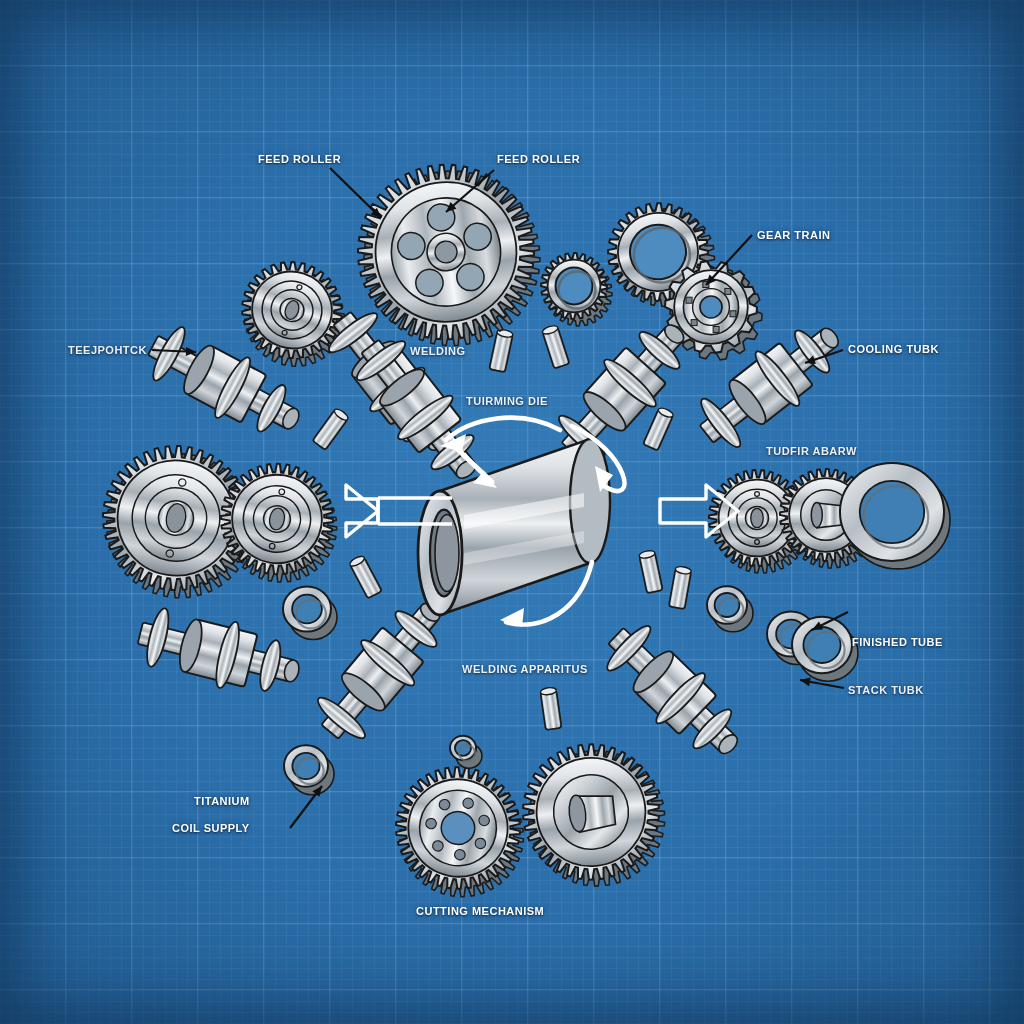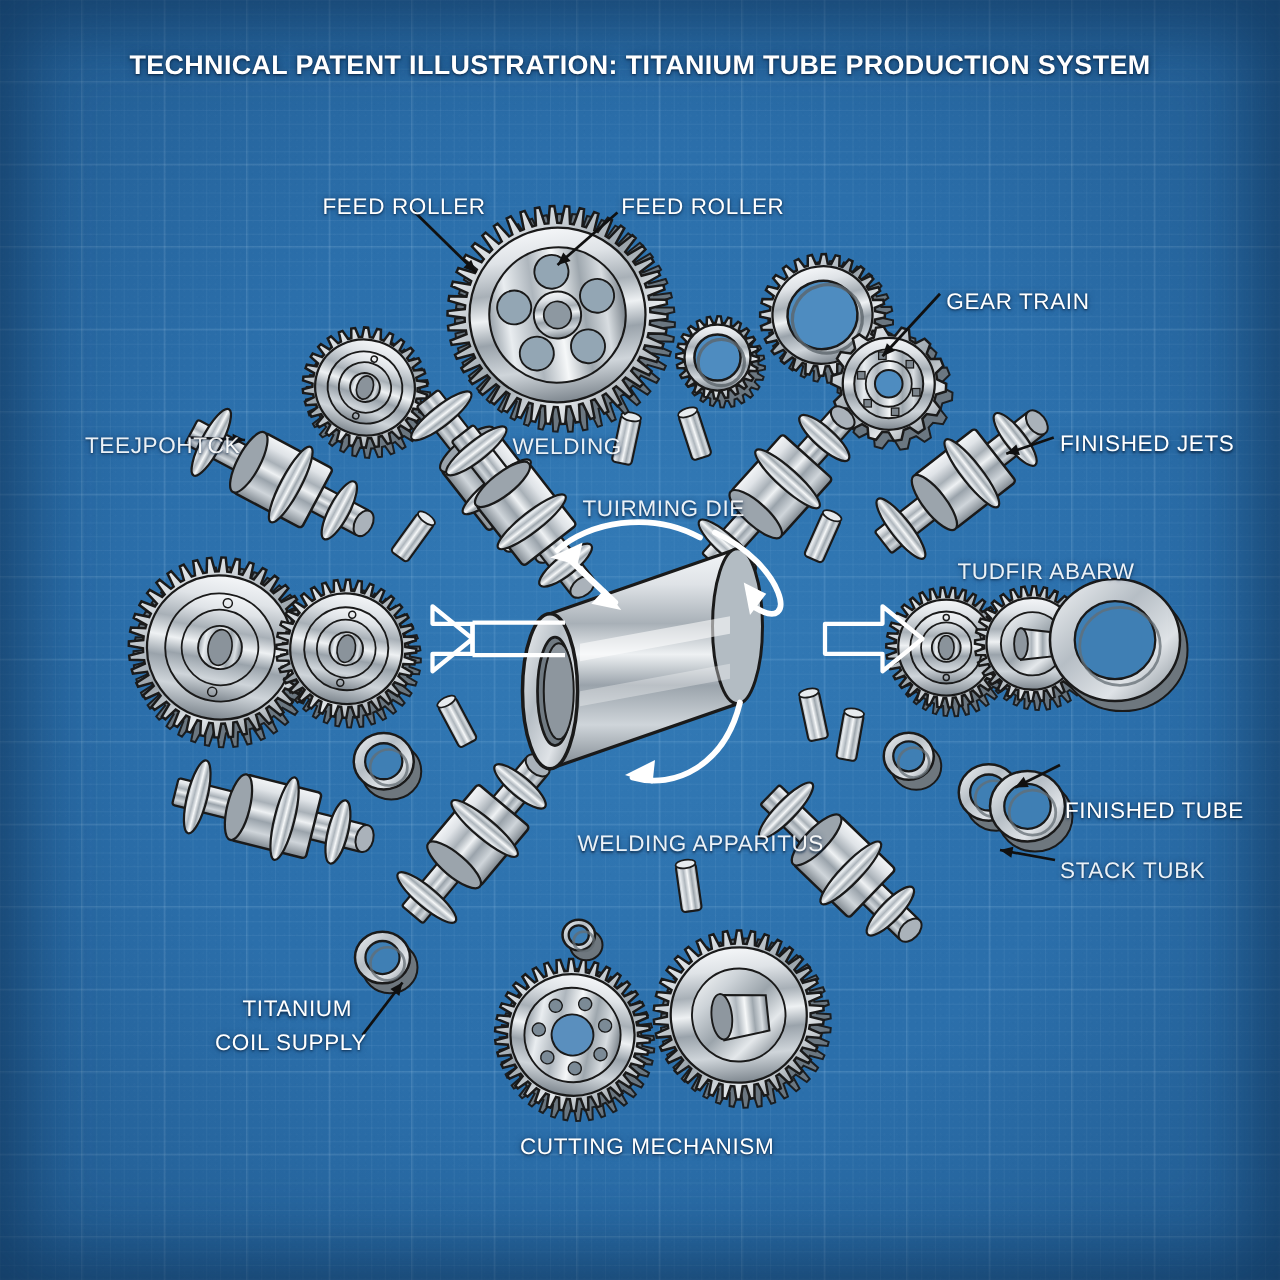--- a/index.html
+++ b/index.html
@@ -27,21 +27,21 @@
       radial-gradient(ellipse 62% 58% at 50% 48%, rgba(70,150,210,.30) 0%, rgba(40,100,160,0) 62%),
       radial-gradient(ellipse 95% 95% at 50% 50%, rgba(0,0,0,0) 40%, rgba(10,40,75,.50) 100%);}
   .bg-edge{position:absolute;inset:0;
     box-shadow:inset 0 0 60px 18px rgba(9,38,70,.55);}
   
   #title{position:absolute;left:0;top:26px;width:1024px;text-align:center;
     color:#fff;font-size:21.5px;font-weight:bold;letter-spacing:.3px;
     font-family:"Liberation Sans",sans-serif;
     text-shadow:0 1px 2px rgba(6,30,58,.95),0 0 8px rgba(10,45,85,.6);}
   
-  .lbl{position:absolute;color:#fff;font-size:18px;font-weight:normal;
+  .lbl{position:absolute;color:#fff;font-size:11px;font-weight:bold;
     letter-spacing:.5px;white-space:pre;line-height:1.45;
     text-shadow:0 1px 2px rgba(8,34,64,.9),0 0 5px rgba(12,48,88,.55);}
   .lbl.faint{opacity:.42;margin-top:24px;}
   .lbl.garb{opacity:.9;}
   svg.partlayer{position:absolute;left:0;top:0;width:1024px;height:1024px;}
 </style>
 </head>
 <body>
 
 <div id="sheet">
@@ -423,27 +423,26 @@
     L319.48071665463635 796.7076239860098
     L312.3451134867915 791.2709739533661 Z" fill="#101010" stroke="none"></path>
     </svg>
 
   <div class="bg-edge"></div>
 
   <div id="label-layer">
       <div class="lbl" style="left: 258px; top: 152px;">FEED ROLLER</div>
       <div class="lbl" style="left: 497px; top: 152px;">FEED ROLLER</div>
       <div class="lbl" style="left: 757px; top: 228px;">GEAR TRAIN</div>
-      <div class="lbl" style="left: 848px; top: 342px;">FINISHED JETS</div>
+      <div class="lbl" style="left: 848px; top: 342px;">COOLING TUBK</div>
       <div class="lbl garb" style="left: 68px; top: 343px;">TEEJPOHTCK</div>
       <div class="lbl garb" style="left: 410px; top: 344px;">WELDING</div>
       <div class="lbl garb" style="left: 466px; top: 394px;">TUIRMING DIE</div>
       <div class="lbl faint garb" style="left: 766px; top: 420px;">TUDFIR ABARW</div>
       <div class="lbl" style="left: 852px; top: 609px; margin-top: 26px;">FINISHED TUBE</div>
       <div class="lbl garb" style="left: 848px; top: 683px;">STACK TUBK</div>
       <div class="lbl garb" style="left: 462px; top: 662px; text-align: center;">WELDING APPARITUS</div>
       <div class="lbl" style="left: 194px; top: 794px;">TITANIUM</div>
       <div class="lbl" style="left: 172px; top: 821px;">COIL SUPPLY</div>
       <div class="lbl" style="left: 416px; top: 904px;">CUTTING MECHANISM</div>
     </div>
 
-  <h1 id="title">TECHNICAL PATENT ILLUSTRATION: TITANIUM TUBE PRODUCTION SYSTEM</h1>
 </div>
 
 </body></html>

